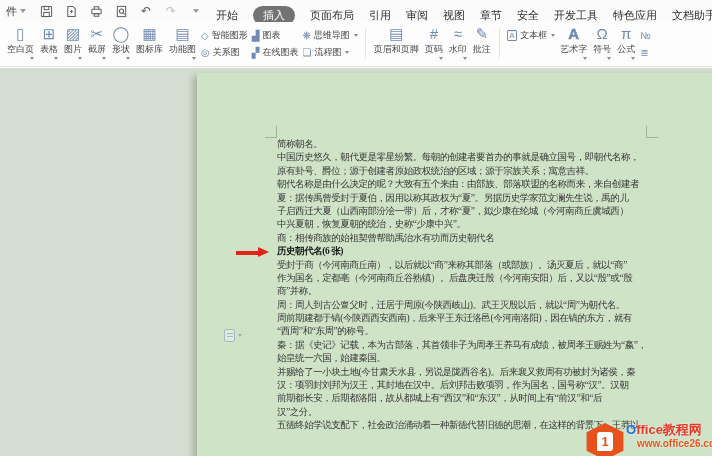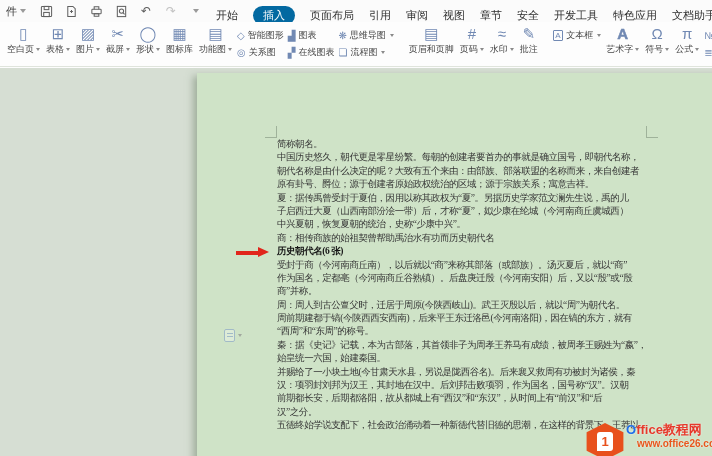--- a/index.html
+++ b/index.html
@@ -12,29 +12,29 @@
   .file-menu { display:flex; align-items:center; gap:3px; font-size:11px; color:#3a3a3a; padding:0 4px; }
   .caret-down { width:0; height:0; border-left:3.5px solid transparent; border-right:3.5px solid transparent;
     border-top:4px solid #9a9a9a; display:inline-block; }
   .qat { display:flex; align-items:center; gap:9px; margin-left:8px; }
   .qat-btn { display:flex; align-items:center; justify-content:center; width:16px; height:16px; }
   .qat-btn svg { display:block; }
   .glyph-undo { font-size:12px; color:#5c5c5c; line-height:12px; }
   .glyph-redo { font-size:12px; color:#c2c2c2; line-height:12px; }
   .menu-tabs { display:flex; align-items:center; gap:15px; margin-left:12px; font-size:11px; color:#2e2e2e; }
   .menu-tab { cursor:default; white-space:nowrap;margin-top:8px; }
-  .menu-tab.active { background:#0369a1; color:#ffffff; padding:2px 10px; border-radius:10px; }
+  .menu-tab.active { background:#737373; color:#ffffff; padding:2px 10px; border-radius:10px; }
 
   
   .ribbon { position:absolute; left:0; top:22px; width:712px; height:45px; background:#fdfdfd;
     border-bottom:1px solid #dfe4dc; display:flex; align-items:stretch; padding:2px 4px 3px 4px; z-index:30; }
   .ritem { display:flex; flex-direction:column; align-items:center; justify-content:flex-start;
     padding:1px 3px 0 3px; font-size:9px; color:#474747; white-space:nowrap; }
   .ricon { font-size:15px; line-height:17px; height:18px; color:#7189b3; }
-  .rlabel { display:flex; align-items:center; gap:1px; }
+  .rlabel { display:flex; align-items:flex-end; gap:1px;flex-direction:column; }
   .caret-sm { width:0; height:0; border-left:2.5px solid transparent; border-right:2.5px solid transparent;
     border-top:3px solid #8a8a8a; display:inline-block; margin-left:1px; }
   .rcol { display:flex; flex-direction:column; justify-content:flex-start; gap:3px; padding-top:4px; }
   .ritem-sm { display:flex; align-items:center; gap:3px; font-size:9px; color:#474747;
     height:14px; padding:0 2px; white-space:nowrap; }
   .ricon-sm { font-size:10px; color:#7189b3; line-height:11px; }
   .rsep { width:1px; background:#e6e6e6; margin:4px 5px; }
   .wordart-glyph { font-size:15px; font-weight:bold; color:#7189b3; -webkit-text-stroke:0.5px #7189b3; }
   .textbox-glyph { font-size:8px; color:#7189b3; border:1px solid #7189b3; padding:0 1.5px; line-height:9px; border-radius:1px; }
 
@@ -298,22 +298,22 @@
 </div>
 
 <div class="workspace"></div>
 <div class="page"></div>
 <div class="margin-mark left"></div>
 <div class="margin-mark right"></div>
 
 <div class="textblock">
   <div class="tline">简称朝名。</div>
   <div class="tline">中国历史悠久，朝代更是零星纷繁。每朝的创建者要首办的事就是确立国号，即朝代名称，</div>
+  <div class="tline">原有卦号、爵位；源于创建者原始政权统治的区域；源于宗族关系；寓意吉祥。</div>
   <div class="tline">朝代名称是由什么决定的呢？大致有五个来由：由部族、部落联盟的名称而来，来自创建者</div>
-  <div class="tline">原有卦号、爵位；源于创建者原始政权统治的区域；源于宗族关系；寓意吉祥。</div>
   <div class="tline">夏：据传禹曾受封于夏伯，因用以称其政权为“夏”。另据历史学家范文澜先生说，禹的儿</div>
   <div class="tline">子启西迁大夏（山西南部汾浍一带）后，才称“夏”，姒少康在纶城（今河南商丘虞城西）</div>
   <div class="tline">中兴夏朝，恢复夏朝的统治，史称“少康中兴”。</div>
   <div class="tline">商：相传商族的始祖契曾帮助禹治水有功而历史朝代名</div>
   <div class="tline bold">历史朝代名(6 张)</div>
   <div class="tline">受封于商（今河南商丘南），以后就以“商”来称其部落（或部族）。汤灭夏后，就以“商”</div>
   <div class="tline">作为国名，定都亳（今河南商丘谷熟镇）。后盘庚迁殷（今河南安阳）后，又以“殷”或“殷</div>
   <div class="tline">商”并称。</div>
   <div class="tline">周：周人到古公亶父时，迁居于周原(今陕西岐山)。武王灭殷以后，就以“周”为朝代名。</div>
   <div class="tline">周前期建都于镐(今陕西西安西南)，后来平王东迁洛邑(今河南洛阳)，因在镐的东方，就有</div>

